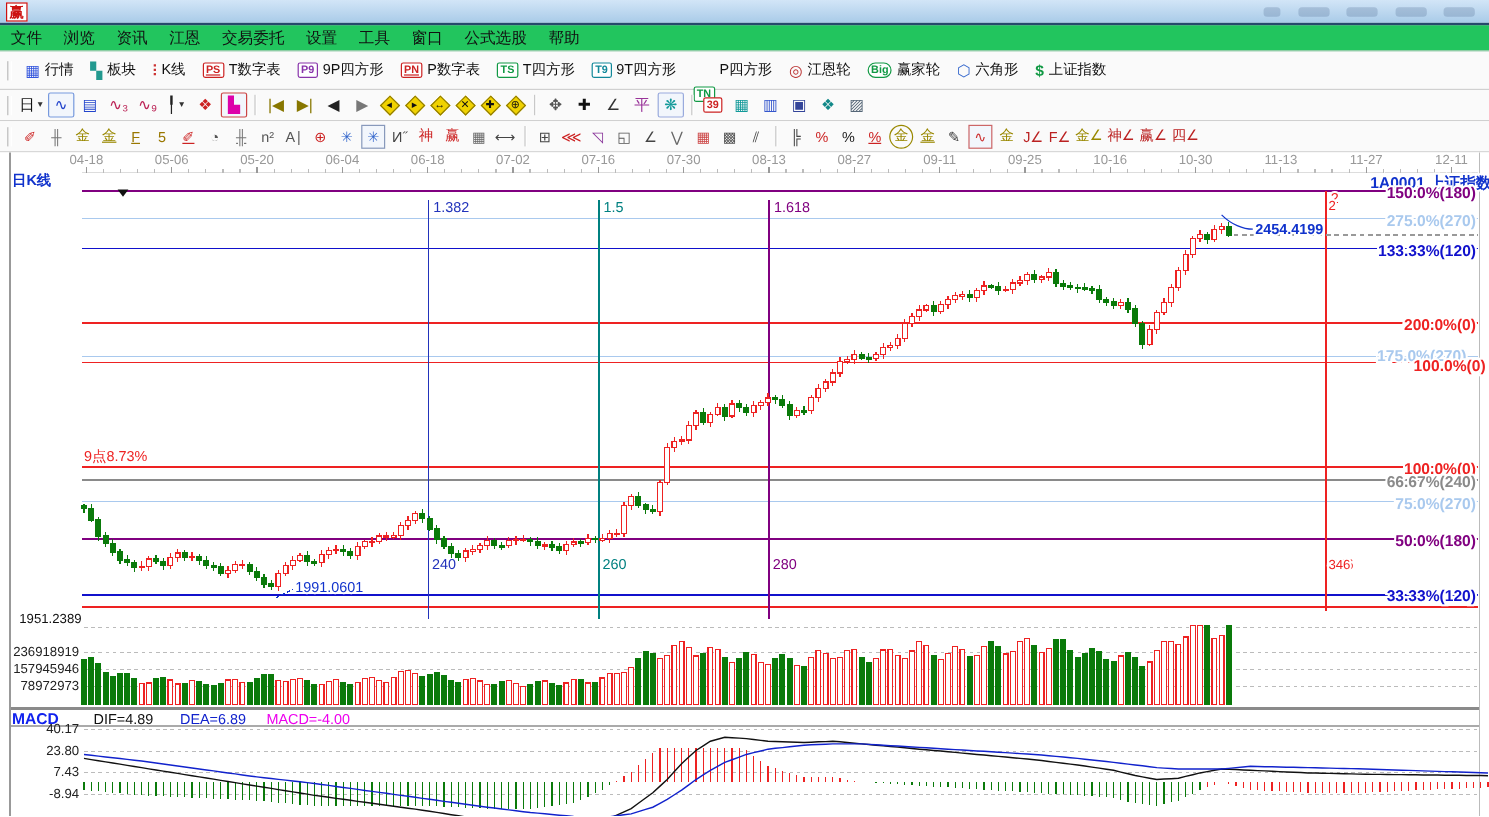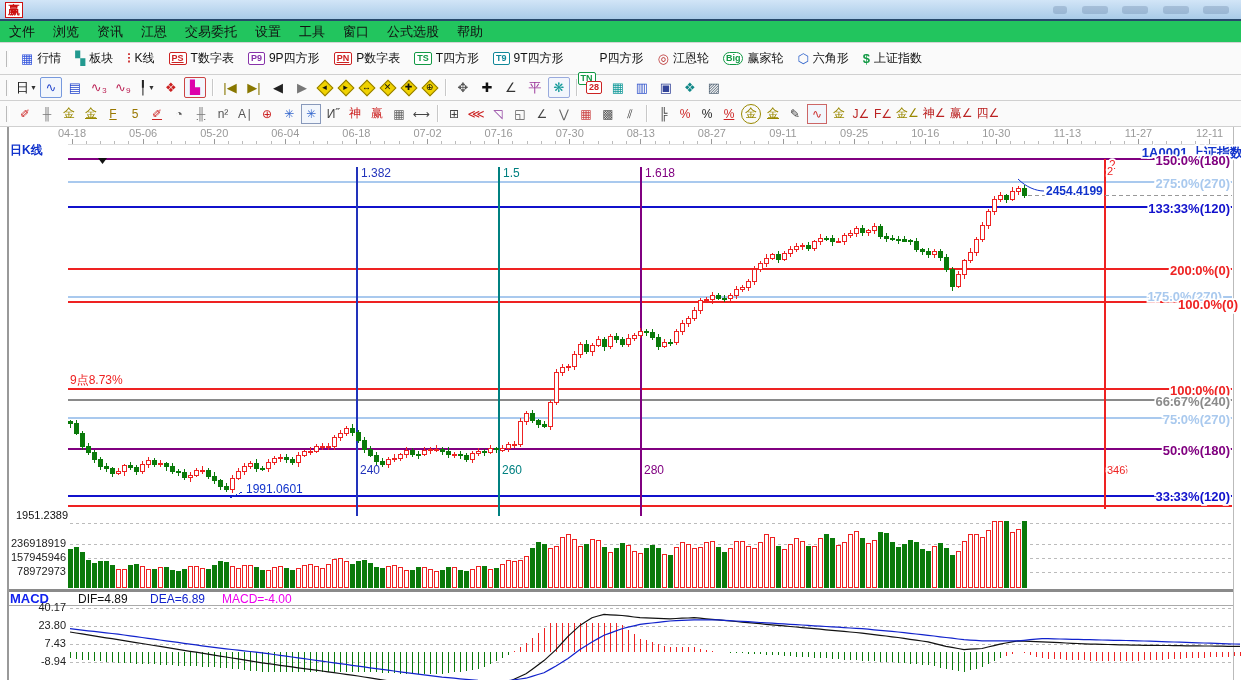--- a/index.html
+++ b/index.html
@@ -144,21 +144,21 @@
       <b>⊕</b>
     </span>
     <span class="vsep"></span>
     <span class="ic2" style="color: rgb(85, 85, 85);">✥</span>
     <span class="ic2" style="color: rgb(17, 17, 17);">✚</span>
     <span class="ic2" style="color: rgb(51, 51, 51);">∠</span>
     <span class="ic2" style="color: rgb(153, 51, 153);">平</span>
     <span class="ic2" style="color: rgb(17, 153, 153); border: 1px solid rgb(153, 170, 221); background: rgb(242, 246, 252);">❋</span>
     <span class="vsep"></span>
     <span class="ic2">
-      <span class="badge" style="color: rgb(204, 34, 34); border-color: rgb(204, 34, 34);">28</span>
+      <span class="badge" style="color: rgb(204, 34, 34); border-color: rgb(204, 34, 34);">39</span>
     </span>
     <span class="ic2" style="color: rgb(17, 153, 153);">▦</span>
     <span class="ic2" style="color: rgb(51, 85, 204);">▥</span>
     <span class="ic2" style="color: rgb(51, 68, 153);">▣</span>
     <span class="ic2" style="color: rgb(17, 136, 136);">❖</span>
     <span class="ic2" style="color: rgb(85, 102, 119);">▨</span>
   </div>
 <div class="toolbar" id="tb3">
     <span class="grip"></span>
     <span class="ic3" style="color: rgb(204, 34, 34);">✐</span>

